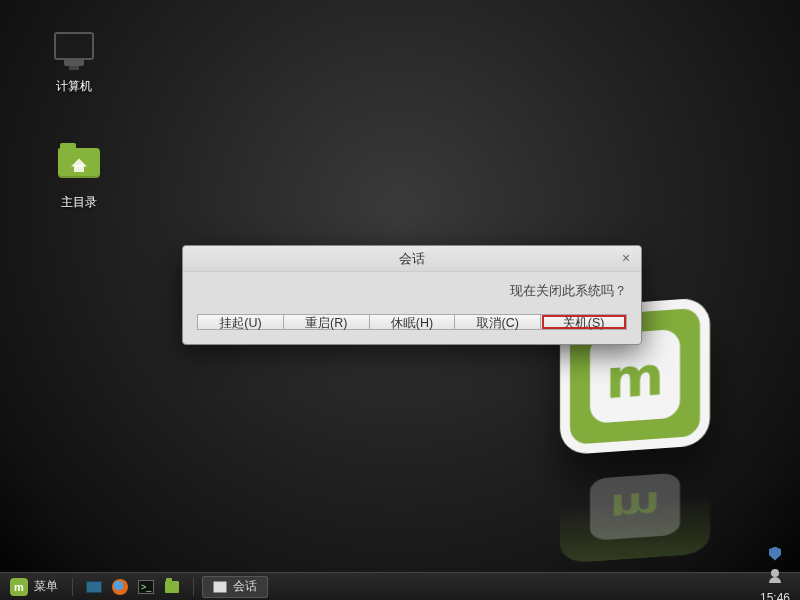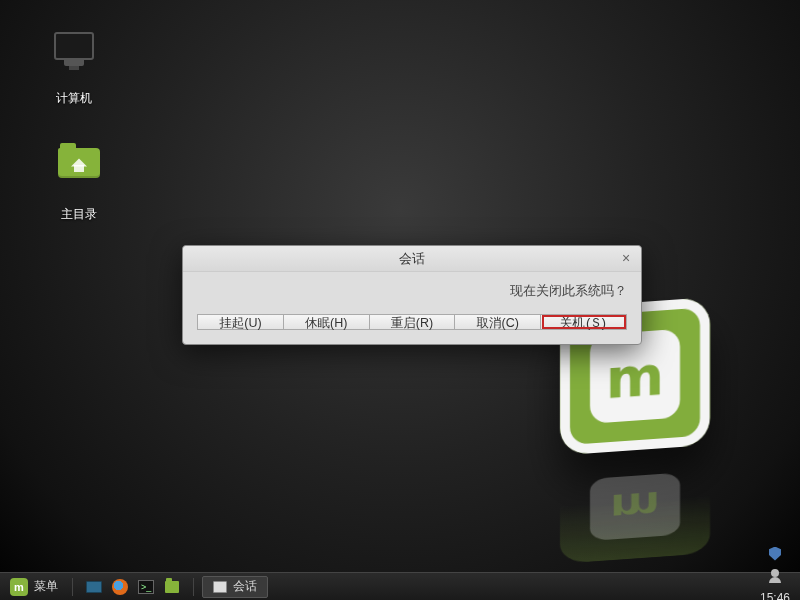--- a/index.html
+++ b/index.html
@@ -12,21 +12,21 @@
 
   
   .desktop-icon {
     position: absolute;
     width: 80px;
     text-align: center;
     font-size: 12px;
     color: #fff;
     cursor: pointer;
   }
-  .desktop-icon .label { margin-top: 16px; text-shadow: 0 1px 2px #000; }
+  .desktop-icon .label { margin-top: 4px; text-shadow: 0 1px 2px #000; }
   .icon-box { width: 48px; height: 42px; margin: 0 auto; position: relative; }
 
   
   .monitor {
     width: 40px; height: 28px; background:#1a1a1a; border: 2px solid #555; border-radius: 3px; margin: 0 auto; position: relative;
   }
   .monitor:after {
     content:""; position:absolute; bottom:-8px; left:50%; transform:translateX(-50%);
     width: 20px; height: 6px; background:#555; border-radius: 0 0 2px 2px;
   }
@@ -94,21 +94,21 @@
     text-align:center; color:#666; cursor:pointer; font-size:14px;
   }
   .dialog .body { padding:10px 14px 14px; }
   .dialog .msg { text-align:right; font-size:13px; color:#444; margin-bottom:14px; }
   .dialog .btnrow { display:flex; gap:0; }
   .dialog button {
     flex:1; height:16px; background:linear-gradient(#f6f6f6,#e4e4e4);
     border:1px solid #aaa; font-size:12.5px; color:#333; cursor:pointer;
   }
   .dialog button + button { border-left:none; }
-  .dialog button.highlight { outline:2px solid #c62828; outline-offset:-3px;font-family:Liberation Mono, monospace; }
+  .dialog button.highlight { outline:2px solid #c62828; outline-offset:-3px; }
 
   
   .taskbar {
     position:absolute; left:0; right:0; bottom:0; height:28px;
     background:linear-gradient(#2b2b2b,#1a1a1a);
     border-top:1px solid #444;
     display:flex; align-items:center; font-size:12px; color:#ddd;
   }
   .taskbar .menu-btn {
     display:flex; align-items:center; gap:6px; padding:0 10px; height:100%;
@@ -178,22 +178,22 @@
 
 <div class="dialog">
   <div class="titlebar">
     <span>会话</span>
     <span class="close">×</span>
   </div>
   <div class="body">
     <div class="msg">现在关闭此系统吗？</div>
     <div class="btnrow">
       <button>挂起(U)</button>
+      <button>重启(R)</button>
       <button>休眠(H)</button>
-      <button>重启(R)</button>
       <button>取消(C)</button>
       <button class="highlight">关机(S)</button>
     </div>
   </div>
 </div>
 
 <div class="taskbar">
   <div class="menu-btn">
     <div class="mint-small">m</div>
     <span>菜单</span>

